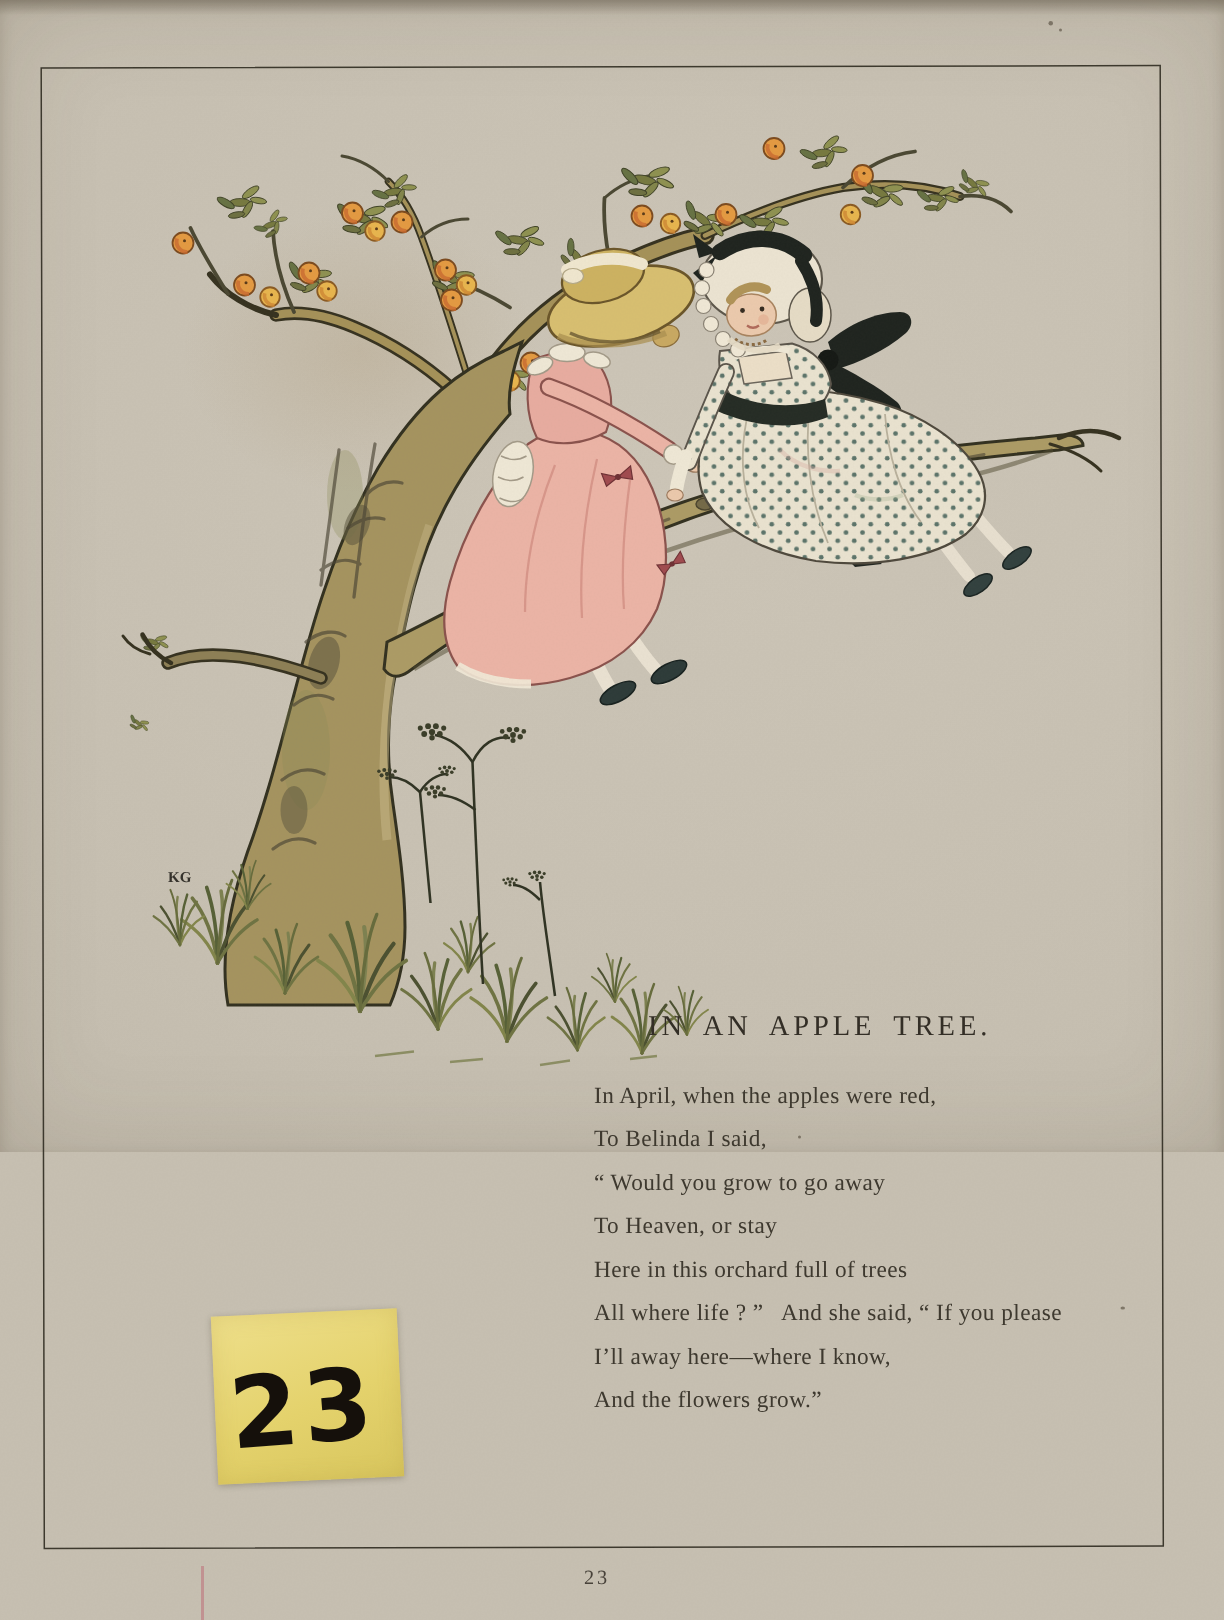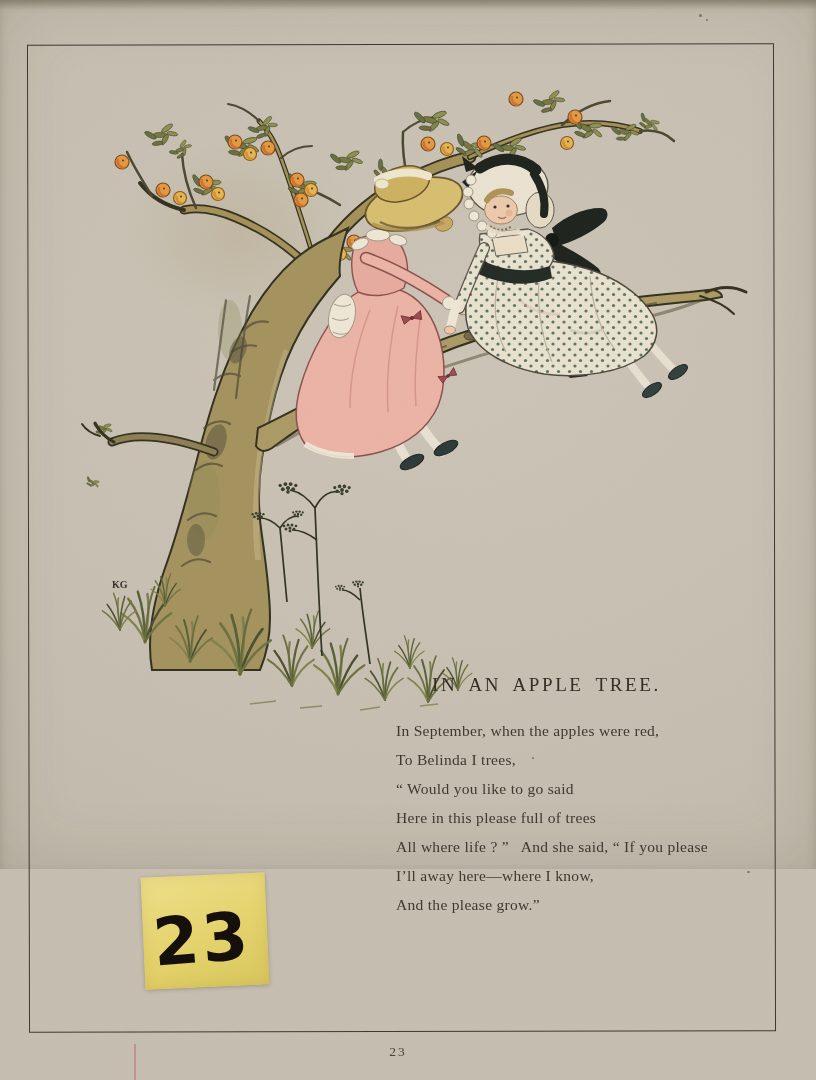--- a/index.html
+++ b/index.html
@@ -2,21 +2,21 @@
 <html><head>
 <meta charset="utf-8">
 <style>
   html,body{margin:0;padding:0;}
   body{
     width:816px;height:1080px;overflow:hidden;
     font-family:"Liberation Serif", serif;
     background:#c7c0b2;
   }
   .page{
-    position:relative;width:816px;height:869px;
+    position:relative;width:816px;height:768px;
     background:
       radial-gradient(ellipse 900px 700px at 55% 40%, #cdc6b8 0%, #c7c0b2 60%, #c0b9ab 100%);
     box-shadow:inset 0 0 70px rgba(70,60,35,.14), inset 0 4px 10px rgba(60,50,30,.18);
   }
   .top-edge{
     position:absolute;left:0;top:0;width:100%;height:10px;
     background:linear-gradient(180deg, rgba(80,70,55,.35), rgba(80,70,55,0));
     pointer-events:none;
   }
   .frame{
@@ -380,27 +380,28 @@
       <path d="M498,217 Q502,220 506,217" stroke="#b06a5a" stroke-width="1.5" fill="none"></path>
       <path d="M490,226 C496,231 506,231 512,226" stroke="#8a6a42" stroke-width="2" stroke-dasharray="2,2" fill="none"></path>
       <path d="M486,226 C494,234 510,236 520,230" stroke="#e6dcc6" stroke-width="4" opacity=".9" fill="none"></path>
     </g>
 
     <rect width="816" height="1080" filter="url(#grain)"></rect>
   </svg>
 
   <div class="title">IN AN APPLE TREE.</div>
   <div class="poem">
-      <div class="poem-line">In September, when the apples were red,</div>
-      <div class="poem-line">To Belinda I trees,</div>
-      <div class="poem-line">“ Would you like to go said</div>
-      <div class="poem-line">Here in this please full of trees</div>
+      <div class="poem-line">In April, when the apples were red,</div>
+      <div class="poem-line">To Belinda I said,</div>
+      <div class="poem-line">“ Would you grow to go away</div>
+      <div class="poem-line">To Heaven, or stay</div>
+      <div class="poem-line">Here in this orchard full of trees</div>
       <div class="poem-line">All where life ? ”   And she said, “ If you please</div>
       <div class="poem-line">I’ll away here—where I know,</div>
-      <div class="poem-line">And the please grow.”</div>
+      <div class="poem-line">And the flowers grow.”</div>
     </div>
 
   <div class="sticky-note">
     <div class="digits">23</div>
   </div>
 
   <div class="folio">23</div>
 
   <div class="pink-mark"></div>
   <div class="speck" style="left:699px;top:14px;width:3px;height:3px"></div>

